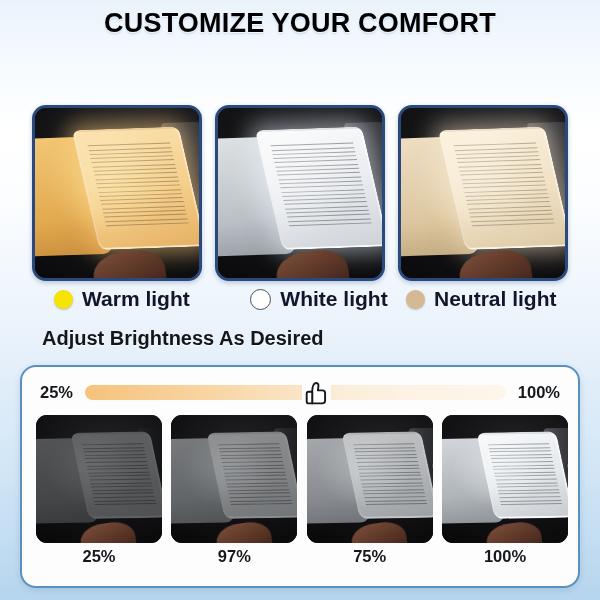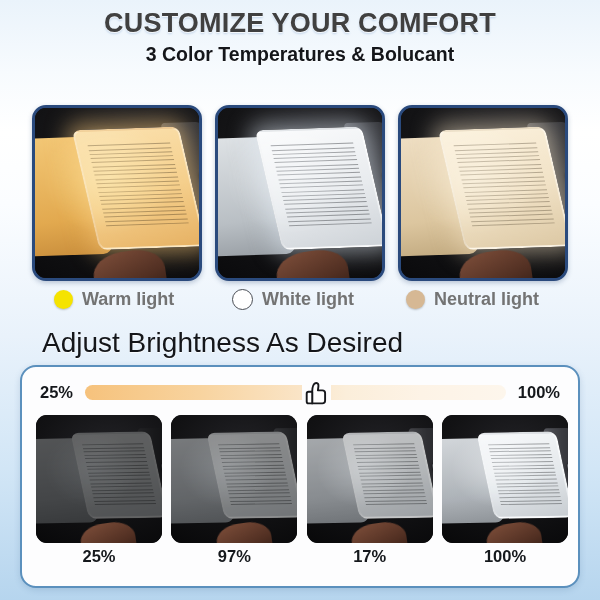--- a/index.html
+++ b/index.html
@@ -80,35 +80,35 @@
   .neutral .glow{background:radial-gradient(55% 45% at 45% 42%,rgba(250,230,195,.36) 0%,rgba(235,210,170,0) 72%);}
   .neutral .lines i{background:rgba(55,42,25,.33);}
 
   
   .legend{
     position:absolute;left:32px;top:283px;width:536px;height:32px;
     display:flex;align-items:center;
   }
   .legend-item{display:flex;align-items:center;}
   .legend-item:nth-child(1){width:188px;padding-left:22px;box-sizing:border-box;}
-  .legend-item:nth-child(2){width:186px;padding-left:12px;box-sizing:border-box;}
+  .legend-item:nth-child(2){width:186px;padding-left:12px;box-sizing:border-box;justify-content:center;}
   .legend-item:nth-child(3){width:162px;box-sizing:border-box;}
   .swatch{
     width:19px;height:19px;border-radius:50%;margin-right:9px;flex:none;
     box-shadow:0 1px 2px rgba(0,0,0,.22);
   }
-  .legend-label{font-size:18px;font-weight:bold;color:#737373;white-space:nowrap;}
+  .legend-label{font-size:21px;font-weight:bold;color:#0f172a;white-space:nowrap;}
 
   
   .dim-heads{
     position:absolute;left:28px;top:327px;width:548px;
     display:flex;align-items:baseline;
   }
   .dim-blue{font-size:21px;font-weight:bold;color:#2f7ad0;text-shadow:0 1px 1px rgba(255,255,255,.8);}
-  .dim-black{font-size:28px;font-weight:normal;color:#14161a;margin-left:14px;text-shadow:0 1px 1px rgba(255,255,255,.8);}
+  .dim-black{font-size:20px;font-weight:bold;color:#14161a;margin-left:14px;text-shadow:0 1px 1px rgba(255,255,255,.8);}
 
   
   .dim-card{
     position:absolute;left:20px;top:365px;width:560px;height:223px;
     box-sizing:border-box;border:2px solid #5b90bd;border-radius:16px;
     background:#fdfdfe;box-shadow:0 2px 6px rgba(60,100,145,.2);
   }
   .slider-row{
     position:absolute;left:0;top:10px;width:100%;height:30px;
     display:flex;align-items:center;padding:0 18px;box-sizing:border-box;
@@ -157,22 +157,21 @@
   .pct-cell{
     width:126px;text-align:center;font-size:16.5px;font-weight:bold;color:#15181c;
   }
 </style>
 </head>
 <body>
 
 <div class="page">
 
   <div class="header">
-    <div class="title" style="color: #404040;">CUSTOMIZE YOUR COMFORT</div>
-    <div class="subtitle" style="color: rgb(20, 22, 26);">3 Color Temperatures &amp; Bolucant</div>
+    <div class="title" style="color: #000000;">CUSTOMIZE YOUR COMFORT</div>
   </div>
 
   <div class="photo-row">
 
     <div class="photo warm">
       <div class="scene">
         <div class="book">
           <div class="page-left"></div>
           <div class="spine">
             <div class="btn-dot"></div>
@@ -458,19 +457,19 @@
           <div class="hand"></div>
           <div class="glow"></div>
         </div>
       </div>
 
     </div>
 
     <div class="pct-row">
       <div class="pct-cell">25%</div>
       <div class="pct-cell">97%</div>
-      <div class="pct-cell">17%</div>
+      <div class="pct-cell">75%</div>
       <div class="pct-cell">100%</div>
     </div>
 
   </div>
 
 </div>
 
 </body></html>

